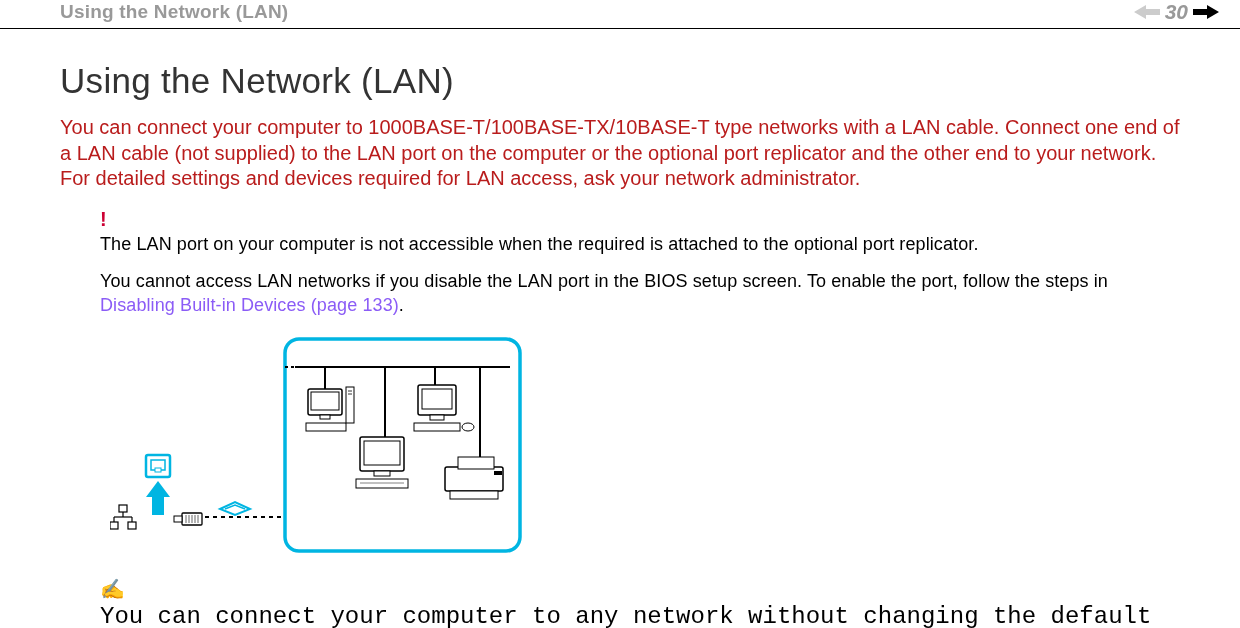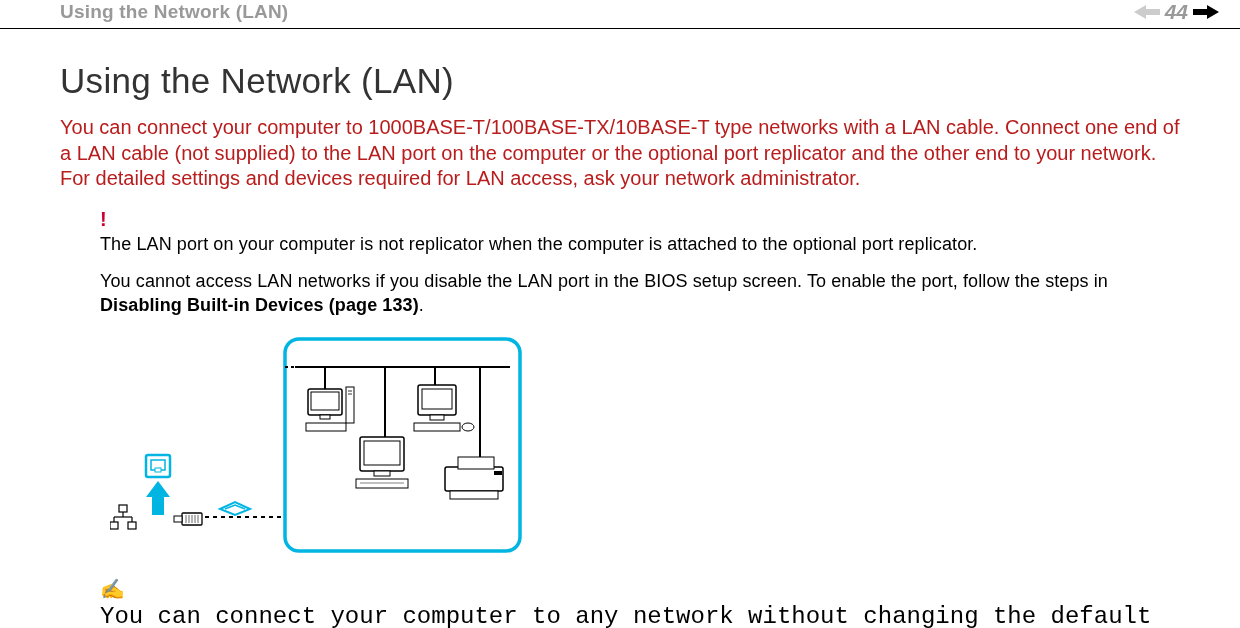--- a/index.html
+++ b/index.html
@@ -78,22 +78,22 @@
       font-size: 18px;
       line-height: 1.3;
       font-family: "Arial Narrow", Arial, sans-serif;
       font-stretch: condensed;
       letter-spacing: 0.1px;
     }
     .note-text + .note-text {
       margin-top: 14px;
     }
     .link-text {
-      color: #000000;
-      font-weight: bold;
+      color: #8b5cf6;
+      font-weight: normal;
     }
     .diagram {
       margin-left: 50px;
       margin-top: 20px;
       margin-bottom: 16px;
     }
     .tip-block {
       margin-left: 40px;
     }
     .tip-icon {
@@ -111,37 +111,37 @@
 <body>
 
 <div class="header">
   <span class="header-title">Using the Network (LAN)</span>
   <div class="page-indicator">
     <span class="nav-arrow">
       <svg width="26" height="14" viewBox="0 0 26 14">
         <polygon points="12,0 0,7 12,14 12,10 26,10 26,4 12,4" fill="#ccc"></polygon>
       </svg>
     </span>
-    <span class="page-number">44</span>
+    <span class="page-number">30</span>
     <span class="nav-arrow">
       <svg width="26" height="14" viewBox="0 0 26 14">
         <polygon points="14,0 26,7 14,14 14,10 0,10 0,4 14,4" fill="#000"></polygon>
       </svg>
     </span>
   </div>
 </div>
 
 <div class="content">
   <h1 class="page-heading">Using the Network (LAN)</h1>
 
   <p class="body-text">You can connect your computer to 1000BASE-T/100BASE-TX/10BASE-T type networks with a LAN cable. Connect one end of a LAN cable (not supplied) to the LAN port on the computer or the optional port replicator and the other end to your network. For detailed settings and devices required for LAN access, ask your network administrator.</p>
 
   <div class="note-block">
     <div class="warning-icon">!</div>
-    <p class="note-text">The LAN port on your computer is not replicator when the computer is attached to the optional port replicator.</p>
+    <p class="note-text">The LAN port on your computer is not accessible when the required is attached to the optional port replicator.</p>
     <p class="note-text">
       <span>You cannot access LAN networks if you disable the LAN port in the BIOS setup screen. To enable the port, follow the steps in </span><span class="link-text">Disabling Built-in Devices (page 133)</span><span>.</span>
     </p>
   </div>
 
   <div class="diagram">
     <svg width="420" height="220" viewBox="0 0 420 220">
 
       <rect x="175" y="2" width="235" height="212" rx="14" ry="14" fill="none" stroke="#00b5e2" stroke-width="3.5"></rect>
 

